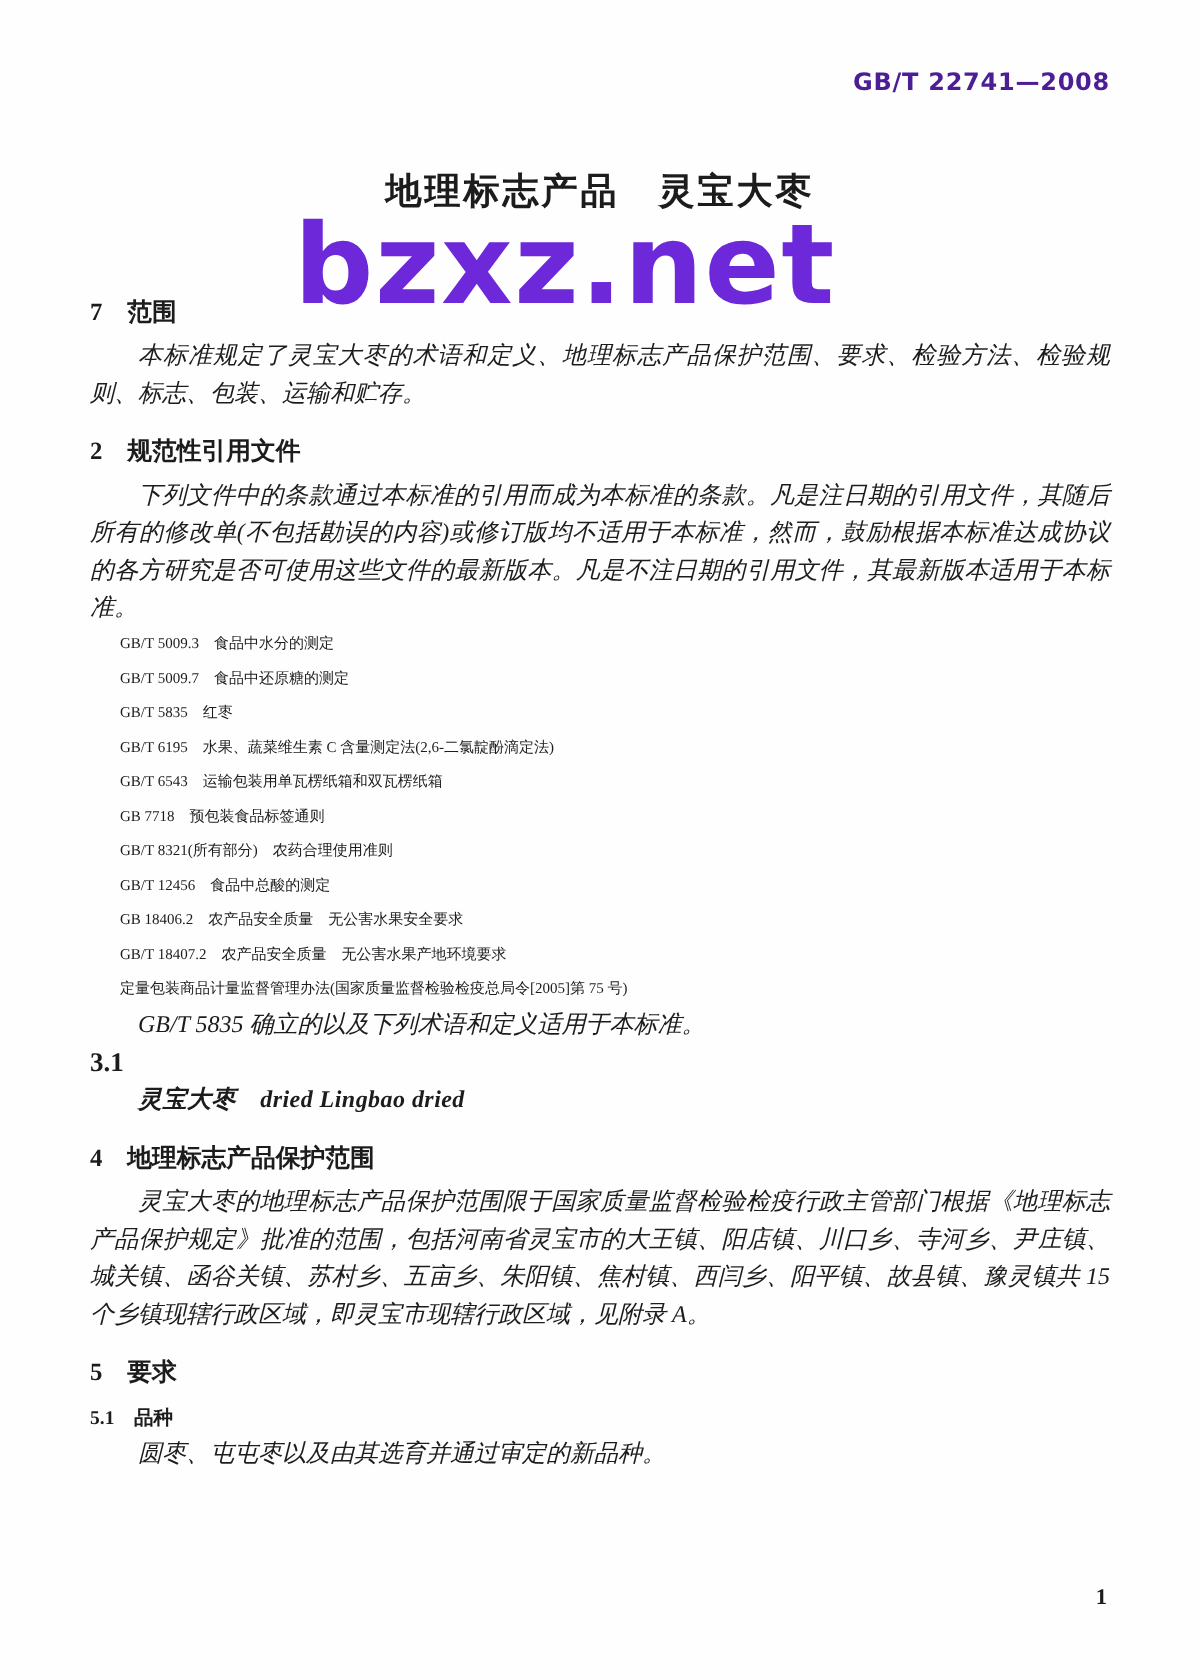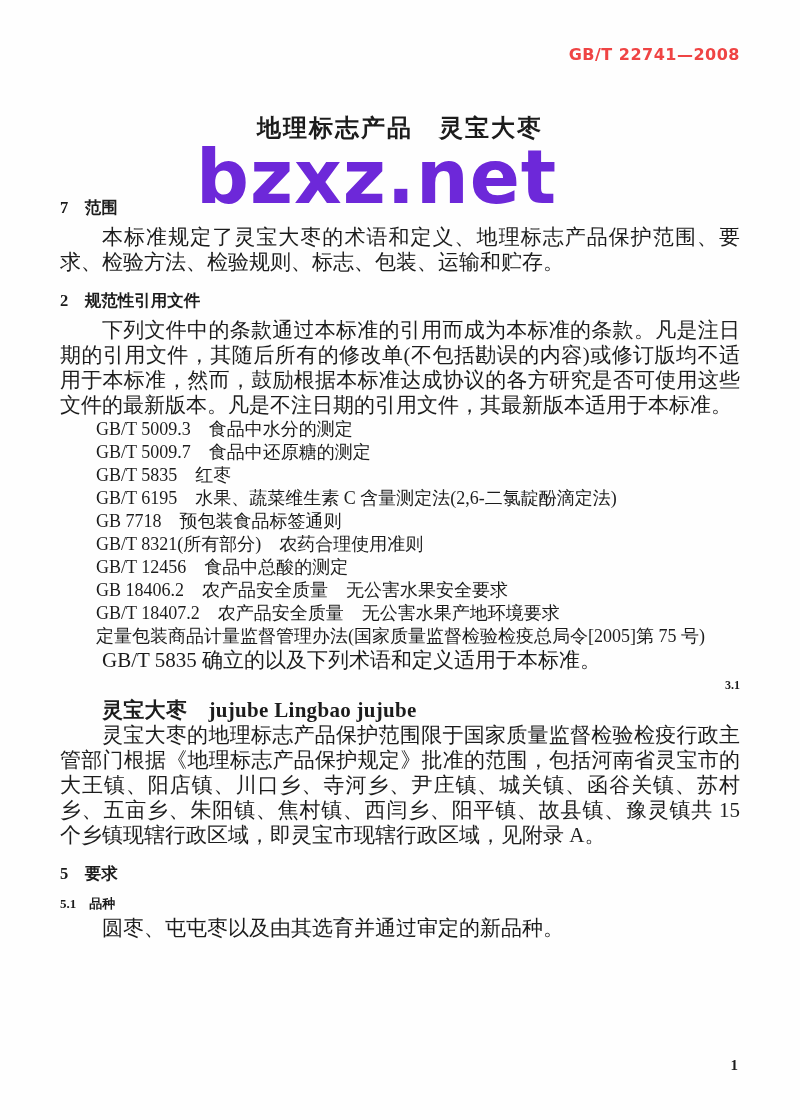--- a/index.html
+++ b/index.html
@@ -34,56 +34,56 @@
     padding: 45px 60px 0 60px;
     box-sizing: border-box;
   }
   .doc-number {
     text-align: right;
     font-family: "DejaVu Sans", "Liberation Sans", sans-serif;
     font-weight: bold;
     font-size: 16px;
     line-height: 20px;
     letter-spacing: 0.5px;
-    color: #ef4444;
+    color: #4c1d95;
   }
   .title {
     margin: 46px 0 0 0;
     text-align: center;
     font-size: 24px;
     font-weight: bold;
     line-height: 34px;
     letter-spacing: 2px;
   }
   .sec-heading {
     font-size: 16.5px;
     font-weight: bold;
     line-height: 25px;
     margin: 13px 0 5px 0;
   }
   .sec-heading.first { margin-top: 50px; }
   .content p {
     margin: 0;
-    font-size: 21px;
+    font-size: 16px;
     line-height: 25px;
     text-indent: 2em;
     text-align: justify;
+    font-style: italic;
   }
   .refs { margin: 0; }
   .ref-line {
-    font-size: 18px;
+    font-size: 10px;
     line-height: 23px;
     padding-left: 2em;
     text-align: left;
   }
   .clause-num {
-    font-size: 12px;
+    font-size: 18px;
     font-weight: bold;
     line-height: 25px;
-    text-align: right;
   }
   .term-line {
     font-weight: bold;
     letter-spacing: 0.3px;
   }
   .sub-heading {
     font-size: 13px;
     font-weight: bold;
     line-height: 25px;
   }
@@ -112,32 +112,34 @@
     <p>本标准规定了灵宝大枣的术语和定义、地理标志产品保护范围、要求、检验方法、检验规则、标志、包装、运输和贮存。</p>
 
     <h2 class="sec-heading">2　规范性引用文件</h2>
     <p>下列文件中的条款通过本标准的引用而成为本标准的条款。凡是注日期的引用文件，其随后所有的修改单(不包括勘误的内容)或修订版均不适用于本标准，然而，鼓励根据本标准达成协议的各方研究是否可使用这些文件的最新版本。凡是不注日期的引用文件，其最新版本适用于本标准。</p>
 
     <div class="refs">
       <div class="ref-line">GB/T 5009.3　食品中水分的测定</div>
       <div class="ref-line">GB/T 5009.7　食品中还原糖的测定</div>
       <div class="ref-line">GB/T 5835　红枣</div>
       <div class="ref-line">GB/T 6195　水果、蔬菜维生素 C 含量测定法(2,6-二氯靛酚滴定法)</div>
+      <div class="ref-line">GB/T 6543　运输包装用单瓦楞纸箱和双瓦楞纸箱</div>
       <div class="ref-line">GB 7718　预包装食品标签通则</div>
       <div class="ref-line">GB/T 8321(所有部分)　农药合理使用准则</div>
       <div class="ref-line">GB/T 12456　食品中总酸的测定</div>
       <div class="ref-line">GB 18406.2　农产品安全质量　无公害水果安全要求</div>
       <div class="ref-line">GB/T 18407.2　农产品安全质量　无公害水果产地环境要求</div>
       <div class="ref-line">定量包装商品计量监督管理办法(国家质量监督检验检疫总局令[2005]第 75 号)</div>
     </div>
 
     <p>GB/T 5835 确立的以及下列术语和定义适用于本标准。</p>
     <div class="clause-num">3.1</div>
-    <p class="term-line">灵宝大枣　jujube Lingbao jujube</p>
+    <p class="term-line">灵宝大枣　dried Lingbao dried</p>
 
+    <h2 class="sec-heading">4　地理标志产品保护范围</h2>
     <p>灵宝大枣的地理标志产品保护范围限于国家质量监督检验检疫行政主管部门根据《地理标志产品保护规定》批准的范围，包括河南省灵宝市的大王镇、阳店镇、川口乡、寺河乡、尹庄镇、城关镇、函谷关镇、苏村乡、五亩乡、朱阳镇、焦村镇、西闫乡、阳平镇、故县镇、豫灵镇共 15 个乡镇现辖行政区域，即灵宝市现辖行政区域，见附录 A。</p>
 
     <h2 class="sec-heading">5　要求</h2>
     <div class="sub-heading">5.1　品种</div>
     <p>圆枣、屯屯枣以及由其选育并通过审定的新品种。</p>
 
   </div>
 
   <div class="page-number">1</div>
 

